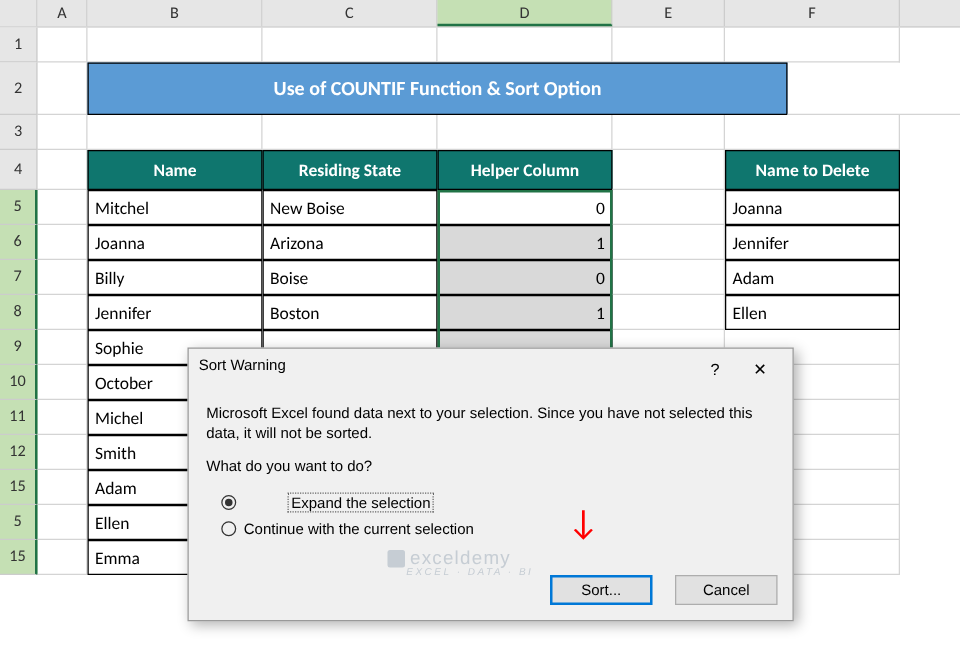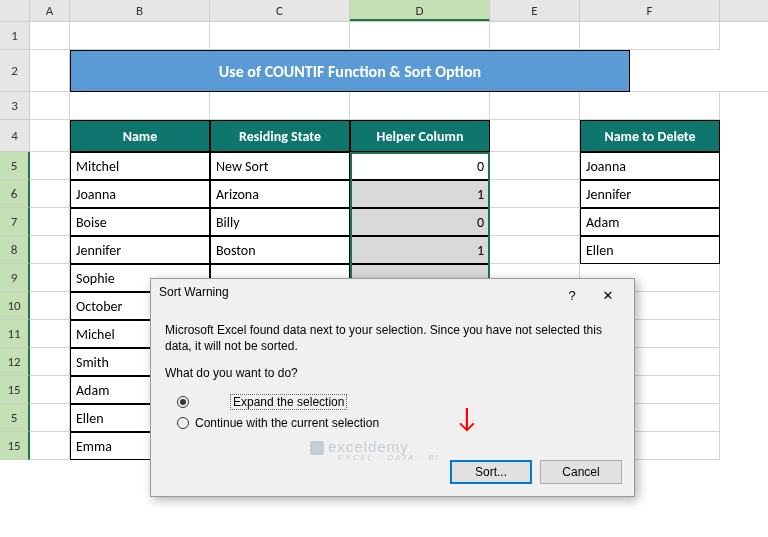--- a/index.html
+++ b/index.html
@@ -139,21 +139,21 @@
     .radio-dot {
       width: 6px; height: 6px;
       border-radius: 50%;
       background: #333;
     }
     .radio-label.focused { border: 1px dotted #666; padding: 0 2px; margin-left: 35px; }
     .dialog-footer {
       display: flex;
       justify-content: flex-end;
       padding: 6px 12px 12px;
-      gap: 8px;
+      gap: 18px;
     }
     .dlg-button {
       min-width: 82px;
       height: 24px;
       background: #e1e1e1;
       border: 1px solid #adadad;
       text-align: center;
       line-height: 22px;
       font-size: 12px;
     }
@@ -169,21 +169,21 @@
     .watermark {
       position: absolute;
       left: 310px;
       top: 438px;
       color: rgba(180,190,200,0.7);
       font-size: 15px;
       font-family: Arial, sans-serif;
       letter-spacing: 1px;
       pointer-events: none;
     }
-    .watermark .sub { font-size: 8px; letter-spacing: 2px; display:block; margin-top:-2px; margin-left:28px;font-style:italic; }
+    .watermark .sub { font-size: 8px; letter-spacing: 2px; display:block; margin-top:-2px; margin-left:15px;font-style:italic; }
     .wm-icon { display:inline-block; width:14px; height:14px; background:rgba(180,190,200,0.7); border-radius:2px; vertical-align:middle; margin-right:4px;}
   </style>
 </head>
 <body>
 
 <div class="grid-container">
   <div class="col-headers">
     <div class="row-header-spacer"></div>
     <div class="col-header col-A">A</div>
     <div class="col-header col-B">B</div>
@@ -241,39 +241,39 @@
         <div class="cell col-B header-cell">Name</div>
         <div class="cell col-C header-cell">Residing State</div>
         <div class="cell col-D header-cell">Helper Column</div>
         <div class="cell col-E"></div>
         <div class="cell col-F header-cell">Name to Delete</div>
       </div>
 
       <div class="cell-row">
         <div class="cell col-A"></div>
         <div class="cell col-B data-cell">Mitchel</div>
-        <div class="cell col-C data-cell">New Sort</div>
+        <div class="cell col-C data-cell">New Boise</div>
         <div class="cell col-D data-cell num">0</div>
         <div class="cell col-E"></div>
         <div class="cell col-F data-cell">Joanna</div>
       </div>
 
       <div class="cell-row">
         <div class="cell col-A"></div>
         <div class="cell col-B data-cell">Joanna</div>
         <div class="cell col-C data-cell">Arizona</div>
         <div class="cell col-D helper-sel num">1</div>
         <div class="cell col-E"></div>
         <div class="cell col-F data-cell">Jennifer</div>
       </div>
 
       <div class="cell-row">
         <div class="cell col-A"></div>
+        <div class="cell col-B data-cell">Billy</div>
         <div class="cell col-C data-cell">Boise</div>
-        <div class="cell col-B data-cell">Billy</div>
         <div class="cell col-D helper-sel num">0</div>
         <div class="cell col-E"></div>
         <div class="cell col-F data-cell">Adam</div>
       </div>
 
       <div class="cell-row">
         <div class="cell col-A"></div>
         <div class="cell col-B data-cell">Jennifer</div>
         <div class="cell col-C data-cell">Boston</div>
         <div class="cell col-D helper-sel num">1</div>

